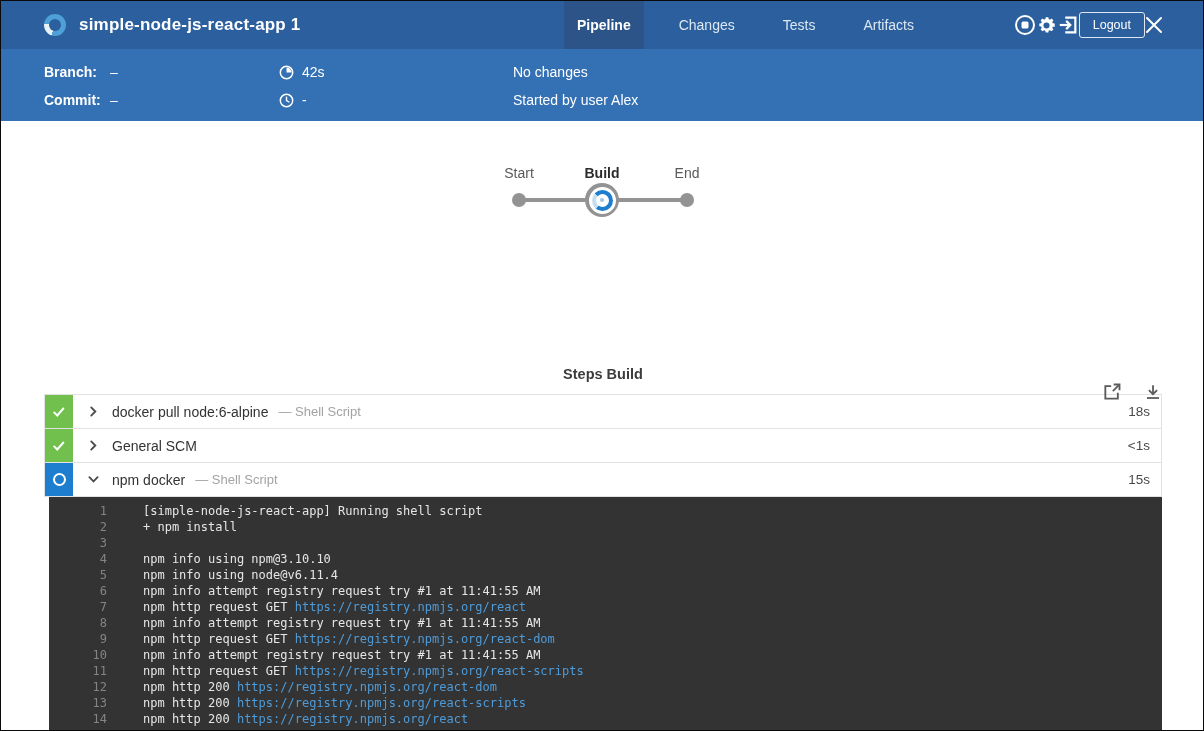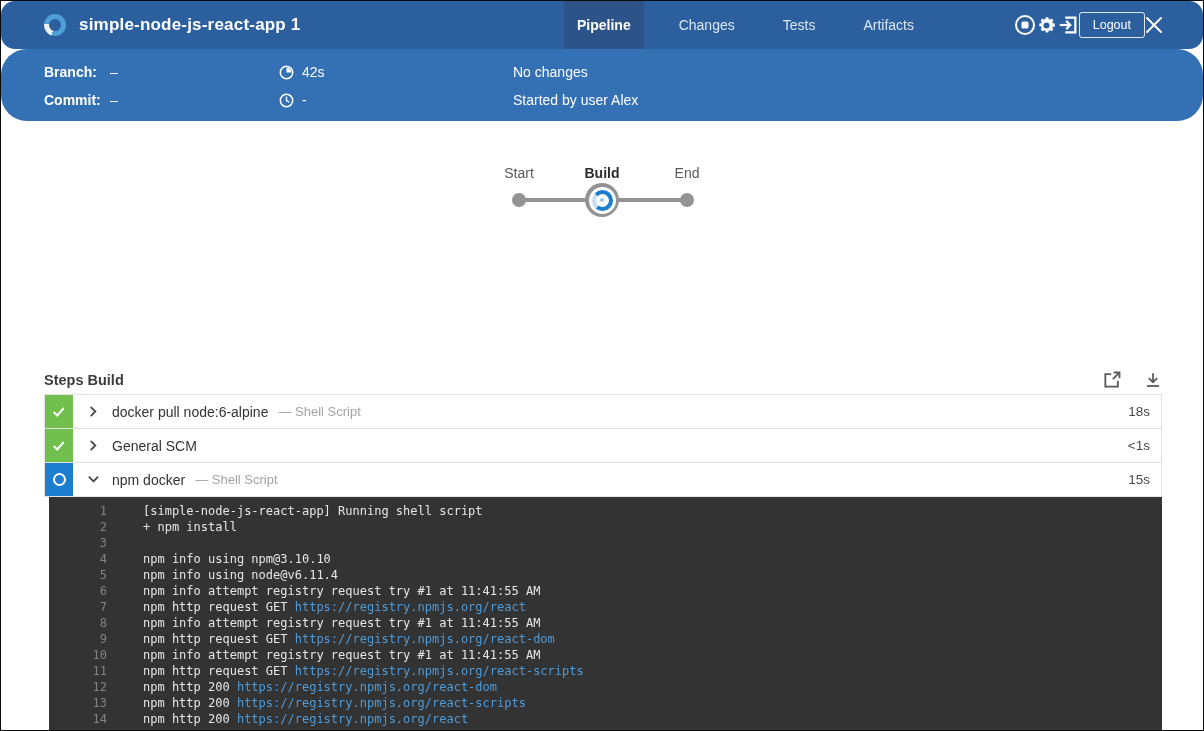--- a/index.html
+++ b/index.html
@@ -7,40 +7,40 @@
   body { font-family:"Liberation Sans", sans-serif; }
 
   .screen {
     position:relative; width:1204px; height:731px;
     border:1px solid #0a0a0a; background:#fff; overflow:hidden;
   }
 
   
   .topbar {
     position:relative; height:48px; background:var(--topbar,#2b5f9e);
-    display:flex; align-items:center; color:#fff;border-radius:14px;
+    display:flex; align-items:center; color:#fff;
   }
   .brand { display:flex; align-items:center; gap:13px; padding-left:43px; }
   .logo { width:22px; height:22px; border-radius:50%; position:relative;
     background:conic-gradient(from 0deg, #4f9fd8 0 200deg, #e9f0f6 200deg 278deg, #4f9fd8 278deg 360deg); }
   .logo::after { content:''; position:absolute; inset:5px; border-radius:50%; background:var(--topbar,#2b5f9e); }
   .app-title { font-size:17px; font-weight:700; letter-spacing:.2px; }
 
   .tabs { position:absolute; left:563px; top:0; height:48px; display:flex; }
   .tab { padding:0 13px; line-height:48px; font-size:14px; color:#dce7f2; cursor:pointer; }
   .tab + .tab { margin-left:22px; }
   .tab.active { background:var(--tab-active,#2d5488); color:#fff; font-weight:700; }
 
   .actions { position:absolute; right:40px; top:0; height:48px; display:flex; align-items:center; }
   .icon-btn { display:flex; align-items:center; justify-content:center; cursor:pointer; }
   .logout-btn { background:transparent; border:1px solid rgba(255,255,255,.85); color:#fff;
     font-family:"Liberation Sans",sans-serif; font-size:12.5px; padding:5px 13px; border-radius:3px; cursor:pointer; }
 
   
-  .runheader { position:relative; height:72px; background:var(--subheader,#3370b4); color:#fff; font-size:14px;border-radius:26px; }
+  .runheader { position:relative; height:72px; background:var(--subheader,#3370b4); color:#fff; font-size:14px; }
   .rh-col { position:absolute; top:9px; }
   .rh-row { height:28px; display:flex; align-items:center; }
   .rh-label { font-weight:700; width:62px; }
   .rh-value { margin-left:4px; }
   .rh-ic { width:15px; height:15px; margin-right:8px; display:inline-flex; }
   .col-commit { left:43px; }
   .col-times  { left:278px; }
   .col-changes{ left:512px; }
 
   
@@ -56,21 +56,21 @@
   .g-node-white { width:27px; height:27px; border-radius:50%; background:#fff;
     display:flex; align-items:center; justify-content:center; }
   .g-progress { position:relative; width:21px; height:21px; border-radius:50%;
     background:conic-gradient(from -45deg, var(--running,#1d7dcf) 0 262deg, #c6def2 262deg 360deg); }
   .g-progress::after { content:''; position:absolute; inset:4px; border-radius:50%; background:#fff; }
   .g-progress .core { position:absolute; left:50%; top:50%; width:4px; height:4px; margin:-2px 0 0 -2px;
     border-radius:50%; background:#9cc4e6; z-index:1; }
 
   
   .steps { position:absolute; left:43px; top:365px; width:1118px; }
-  .steps-head { display:flex; align-items:center; height:28px; }
+  .steps-head { display:flex; align-items:center; height:28px;flex-direction:column; }
   .steps-title { font-size:14.5px; font-weight:700; color:#3c3c3c; }
   .steps-icons { margin-left:auto; display:flex; gap:22px; align-items:center; }
   .steps-table { border:1px solid #e2e2e2; border-bottom:none; }
   .step-row { height:34px; display:flex; align-items:center; background:#fff;
     border-bottom:1px solid #e2e2e2; cursor:pointer; }
   .step-status { width:28px; align-self:stretch; flex:none; display:flex; align-items:center; justify-content:center; }
   .step-row.success .step-status { background:var(--success,#71c04e); }
   .step-row.running .step-status { background:var(--running,#1d7dcf); }
   .step-status .run-circle { width:13px; height:13px; border:2px solid #fff; border-radius:50%; display:none; }
   .step-row.running .run-circle { display:block; }

